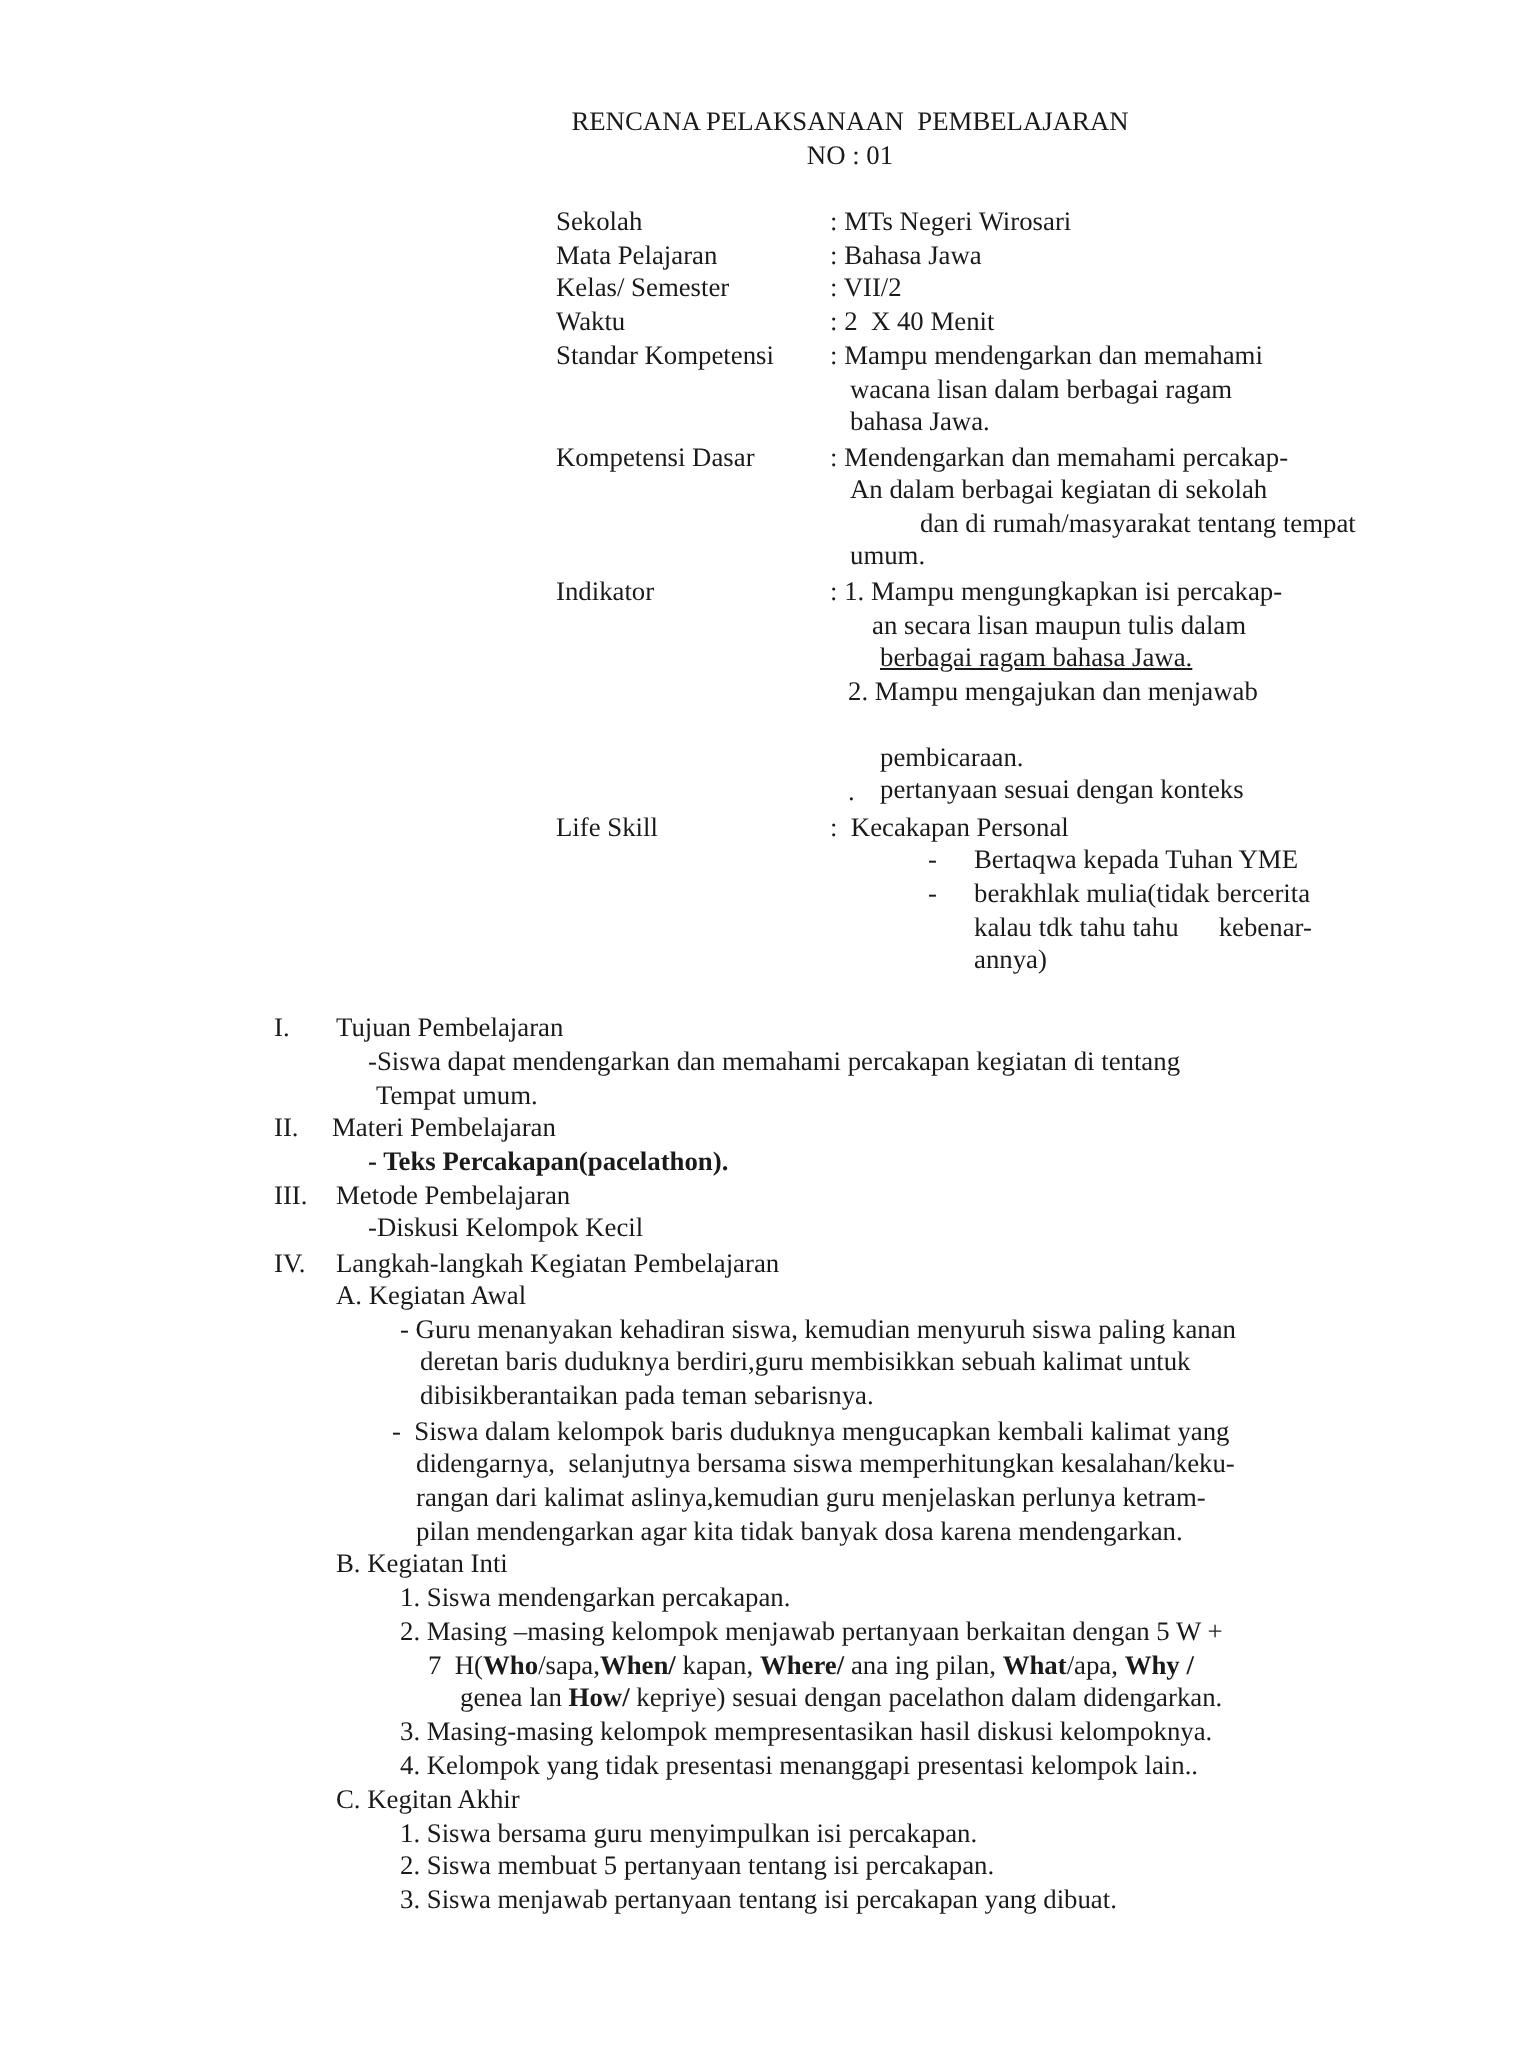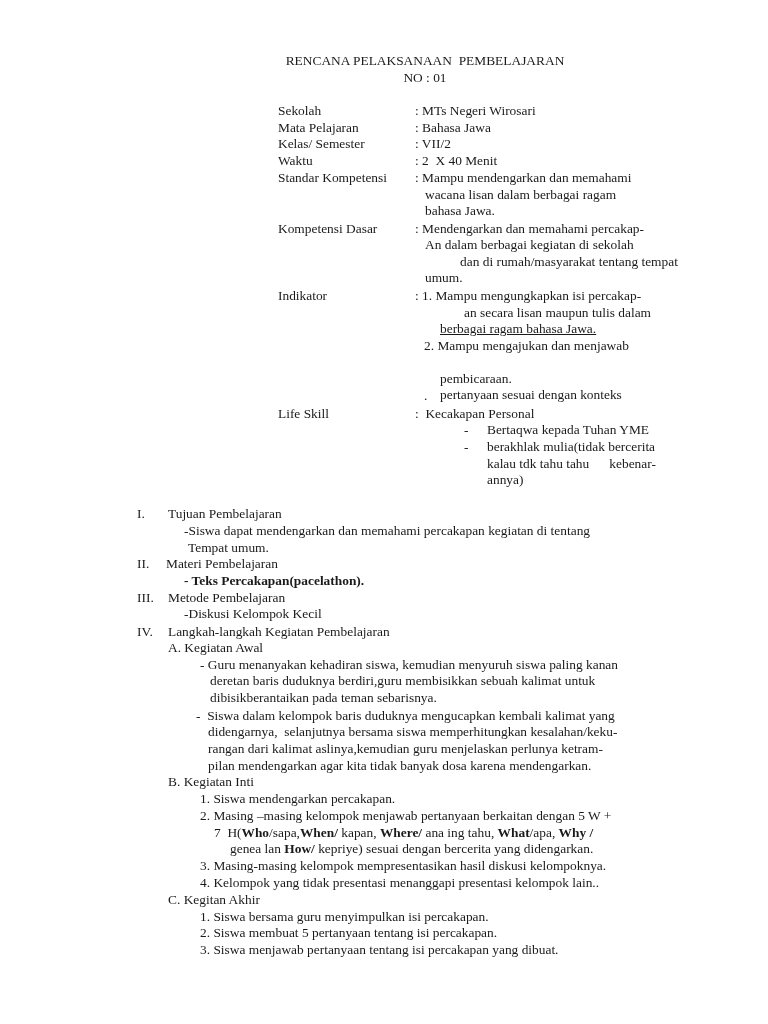--- a/index.html
+++ b/index.html
@@ -37,21 +37,21 @@
   <div class="abs" style="left:425px; top:203px;">bahasa Jawa.</div>
 
   <div class="abs" style="left:278px; top:221px;">Kompetensi Dasar</div>
   <div class="abs" style="left:415px; top:221px;">: Mendengarkan dan memahami percakap-</div>
   <div class="abs" style="left:425px; top:237px;">An dalam berbagai kegiatan di sekolah</div>
   <div class="abs" style="left:425px; top:254px;margin-left:35px;">dan di rumah/masyarakat tentang tempat</div>
   <div class="abs" style="left:425px; top:270px;">umum.</div>
 
   <div class="abs" style="left:278px; top:288px;">Indikator</div>
   <div class="abs" style="left:415px; top:288px;">: 1. Mampu mengungkapkan isi percakap-</div>
-  <div class="abs" style="left:464px; top:305px;">an secara lisan maupun tulis dalam</div>
+  <div class="abs" style="left:436px; top:305px;">an secara lisan maupun tulis dalam</div>
   <div class="abs" style="left:440px; top:321px;text-decoration:underline;">berbagai ragam bahasa Jawa.</div>
   <div class="abs" style="left:424px; top:338px;">2. Mampu mengajukan dan menjawab</div>
   <div class="abs" style="left:440px; top:355px;margin-top:32px;">pertanyaan sesuai dengan konteks</div>
   <div class="abs" style="left:440px; top:371px;">pembicaraan.</div>
   <div class="abs" style="left:424px; top:388px;">.</div>
 
   <div class="abs" style="left:278px; top:406px;">Life Skill</div>
   <div class="abs" style="left:415px; top:406px;">:  Kecakapan Personal</div>
   <div class="abs" style="left:464px; top:422px;">-</div>
   <div class="abs" style="left:487px; top:422px;">Bertaqwa kepada Tuhan YME</div>
@@ -89,22 +89,22 @@
   <div class="abs" style="left:210px; top:673px;">deretan baris duduknya berdiri,guru membisikkan sebuah kalimat untuk</div>
   <div class="abs" style="left:210px; top:690px;">dibisikberantaikan pada teman sebarisnya.</div>
   <div class="abs" style="left:196px; top:708px;">-  Siswa dalam kelompok baris duduknya mengucapkan kembali kalimat yang</div>
   <div class="abs" style="left:208px; top:724px;">didengarnya,  selanjutnya bersama siswa memperhitungkan kesalahan/keku-</div>
   <div class="abs" style="left:208px; top:741px;">rangan dari kalimat aslinya,kemudian guru menjelaskan perlunya ketram-</div>
   <div class="abs" style="left:208px; top:758px;">pilan mendengarkan agar kita tidak banyak dosa karena mendengarkan.</div>
 
   <div class="abs" style="left:168px; top:774px;">B. Kegiatan Inti</div>
   <div class="abs" style="left:200px; top:791px;">1. Siswa mendengarkan percakapan.</div>
   <div class="abs" style="left:200px; top:808px;">2. Masing –masing kelompok menjawab pertanyaan berkaitan dengan 5 W +</div>
-  <div class="abs" style="left:214px; top:825px;"><span>7  H(</span><b>Who</b><span>/sapa,</span><b>When/</b><span> kapan, </span><b>Where/</b><span> ana ing tahu, </span><b>What</b><span>/apa, </span><b>Why /</b></div>
-  <div class="abs" style="left:230px; top:841px;"><span>genea lan </span><b>How/</b><span> kepriye) sesuai dengan bercerita yang didengarkan.</span></div>
+  <div class="abs" style="left:214px; top:825px;"><span>7  H(</span><b>Who</b><span>/sapa,</span><b>When/</b><span> kapan, </span><b>Where/</b><span> ana ing pilan, </span><b>What</b><span>/apa, </span><b>Why /</b></div>
+  <div class="abs" style="left:230px; top:841px;"><span>genea lan </span><b>How/</b><span> kepriye) sesuai dengan pacelathon dalam didengarkan.</span></div>
   <div class="abs" style="left:200px; top:858px;">3. Masing-masing kelompok mempresentasikan hasil diskusi kelompoknya.</div>
   <div class="abs" style="left:200px; top:875px;">4. Kelompok yang tidak presentasi menanggapi presentasi kelompok lain..</div>
 
   <div class="abs" style="left:168px; top:892px;">C. Kegitan Akhir</div>
   <div class="abs" style="left:200px; top:909px;">1. Siswa bersama guru menyimpulkan isi percakapan.</div>
   <div class="abs" style="left:200px; top:925px;">2. Siswa membuat 5 pertanyaan tentang isi percakapan.</div>
   <div class="abs" style="left:200px; top:942px;">3. Siswa menjawab pertanyaan tentang isi percakapan yang dibuat.</div>
 </div>
 
 </body></html>

